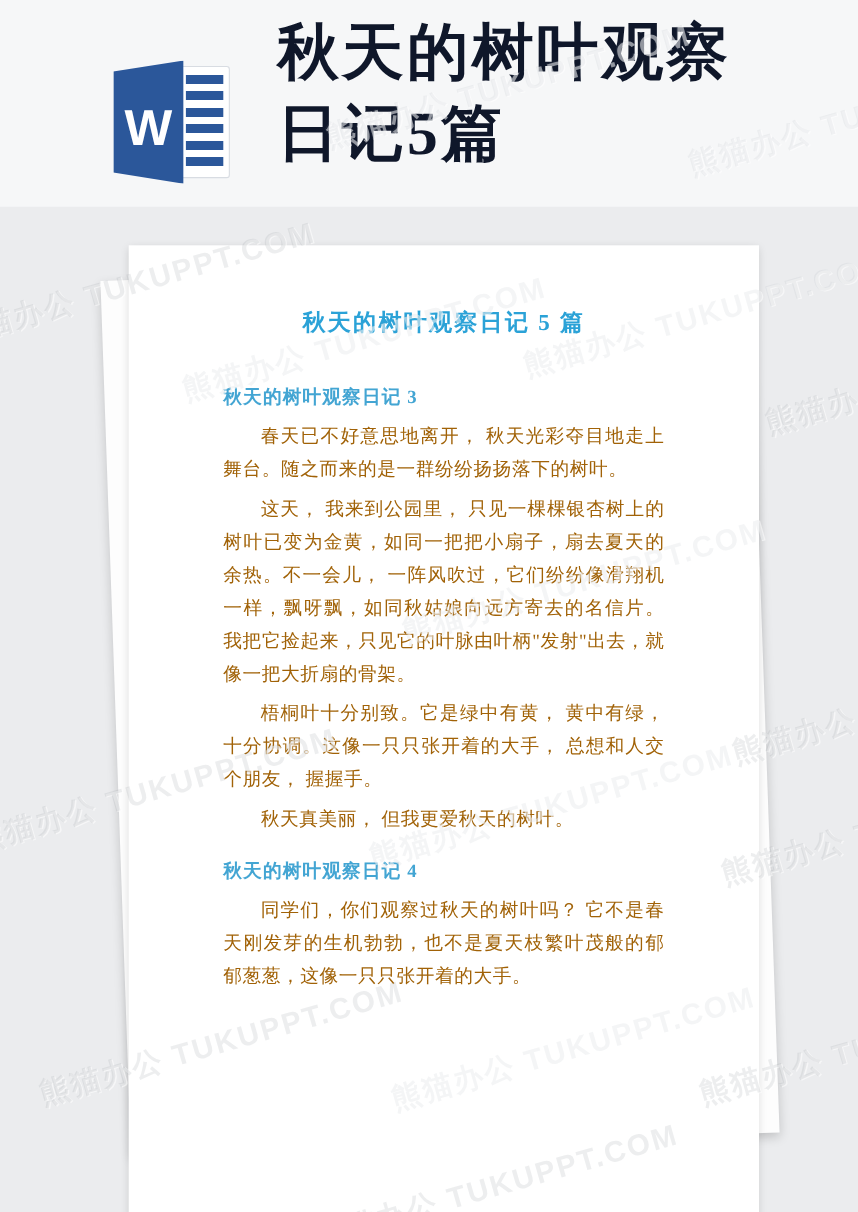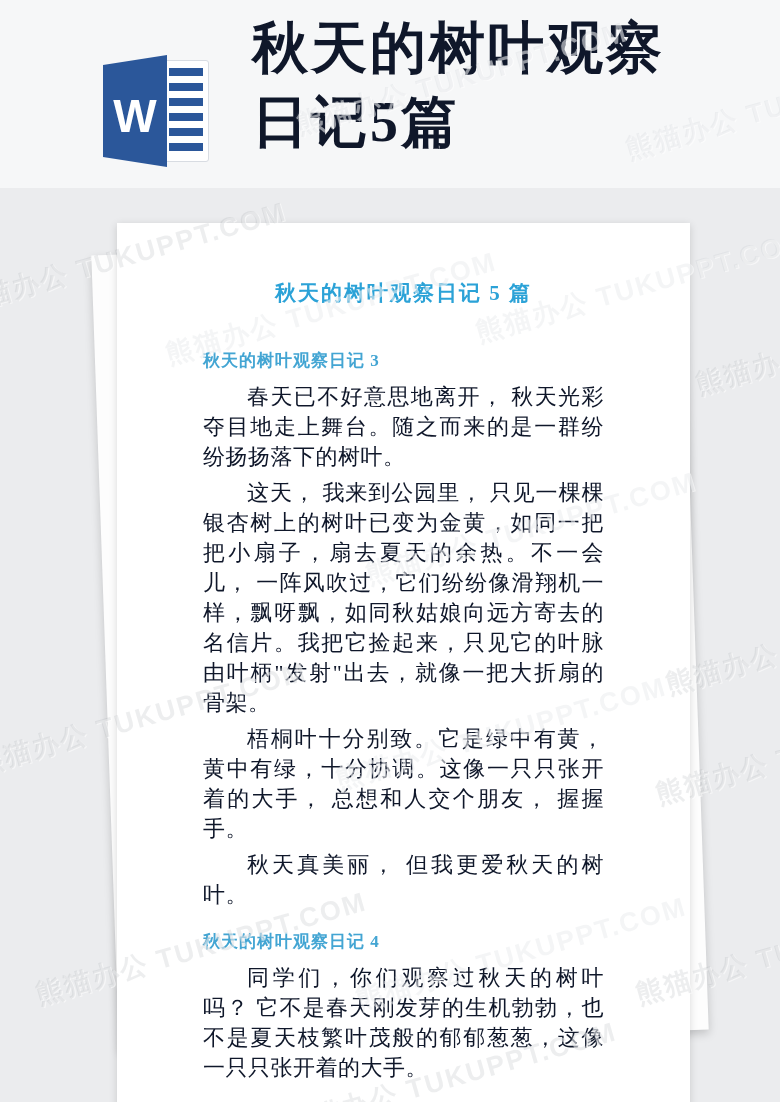--- a/index.html
+++ b/index.html
@@ -54,21 +54,21 @@
   }
   .doc-title{
     text-align:center;color:#2ba2d7;font-size:21px;font-weight:700;
     letter-spacing:2px;margin:0 0 42px 0;
   }
   .sec-heading{
     color:#43a5d3;font-size:17px;font-weight:700;margin:20px 0 10px 0;
     letter-spacing:1px;
   }
   .para{
-    font-size:22px;line-height:30px;color:#0f172a;margin:4px 0 6px 0;
+    font-size:17px;line-height:30px;color:#a16207;margin:4px 0 6px 0;
     text-align:justify;text-indent:2em;letter-spacing:0.5px;
   }
   
   .wm-layer{position:absolute;left:0;top:0;width:780px;height:1102px;pointer-events:none;}
   .wm{
     position:absolute;white-space:nowrap;
     font-family:"Liberation Sans",sans-serif;font-weight:700;font-size:27px;
     color:rgba(140,148,158,0.16);
     text-shadow:1px 1px 0 rgba(255,255,255,0.55);
     transform:rotate(-16deg);letter-spacing:2px;

